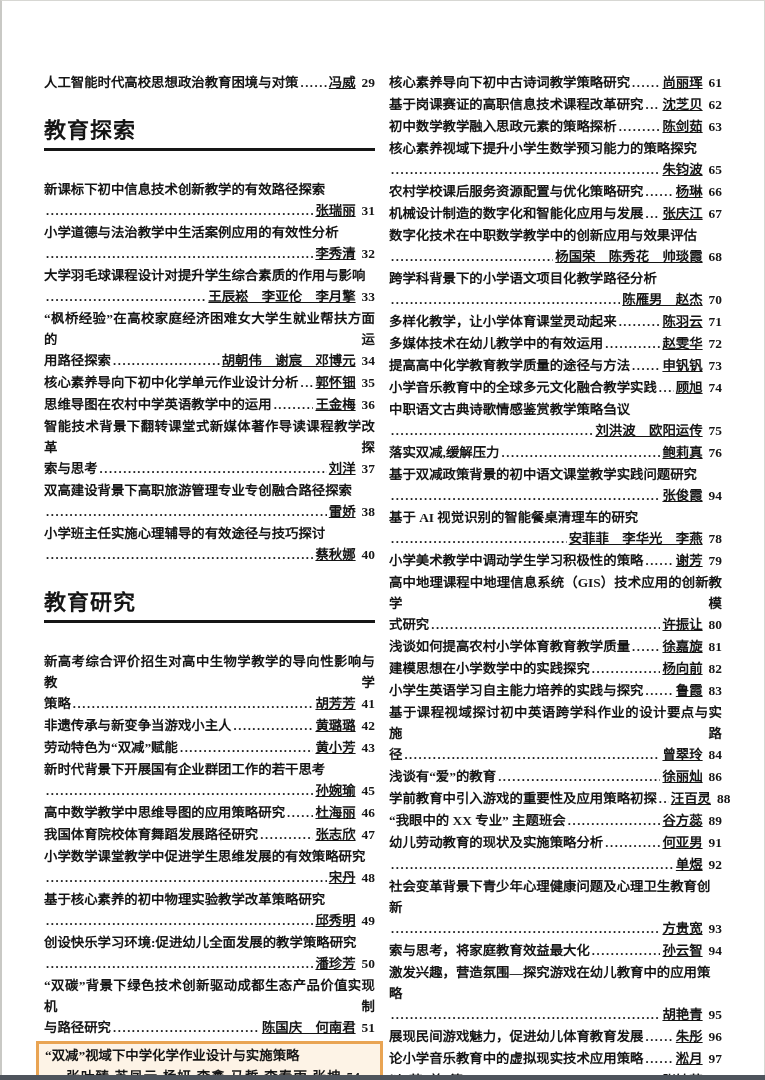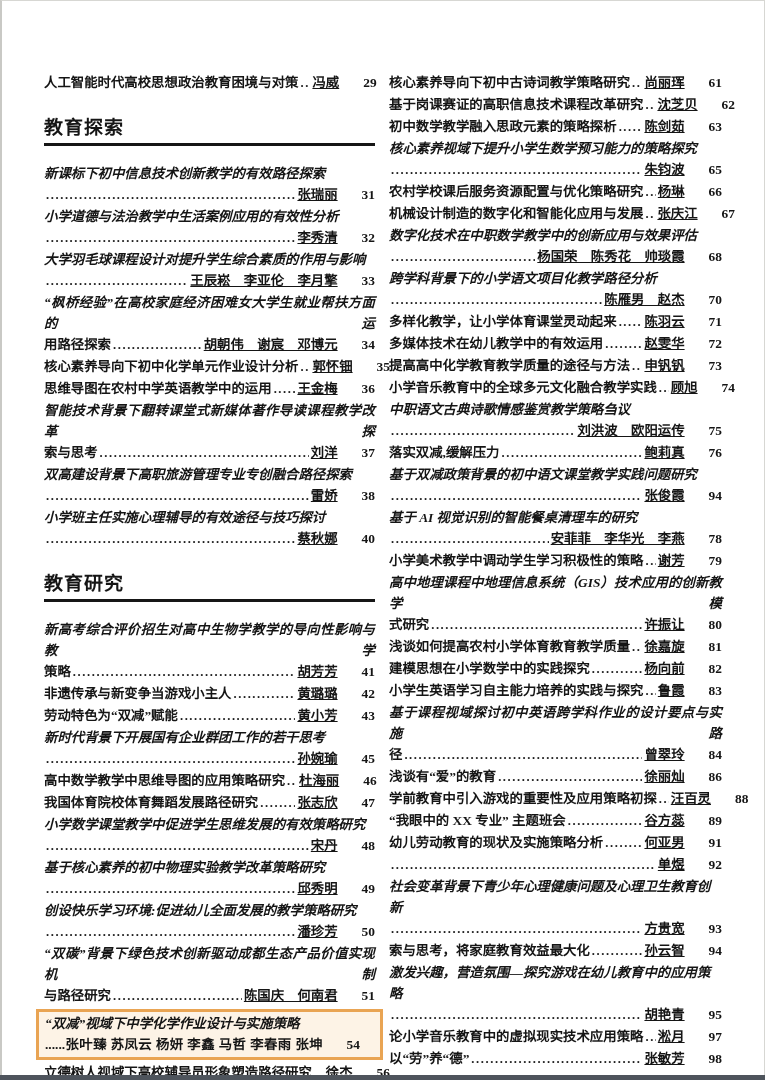--- a/index.html
+++ b/index.html
@@ -13,36 +13,36 @@
     position:absolute;inset:0;border:1px solid #d7d7d3;
     border-left:2px solid #c9c9c5;pointer-events:none;
   }
   .bottom-edge{
     position:absolute;left:0;right:0;bottom:0;height:5px;background:#4e545c;
   }
   .col{position:absolute;top:72px;}
   #col-left{left:44px;width:331px;}
   #col-right{left:389px;width:333px;}
   .sec-h{
-    font-size:19px;font-weight:800;letter-spacing:1px;
+    font-size:22px;font-weight:800;letter-spacing:1px;
     border-bottom:3px solid #161616;padding:2px 0 4px;
-    margin:16px 0 17px;
+    margin:16px 0 28px;
   }
   .entry{font-size:13.4px;font-weight:700;line-height:21px;}
-  .t1{display:block;font-style:italic;}
+  .t1{display:block;}
   .t1.fill{text-align:justify;text-align-last:justify;}
   .line{display:flex;align-items:flex-start;}
   .lt{white-space:nowrap;}
   .dots{flex:1 1 auto;overflow:hidden;white-space:nowrap;min-width:10px;margin:0 2px;}
   .dots::after{
     content:"....................................................................................................................";
     letter-spacing:1.6px;font-size:12.5px;font-weight:700;color:#1c1c1c;
   }
   .au{white-space:nowrap;text-decoration:underline;}
-  .pg{white-space:nowrap;margin-left:24px;font-family:"Liberation Serif","DejaVu Serif",serif;}
+  .pg{white-space:nowrap;margin-left:6px;font-family:"Liberation Serif","DejaVu Serif",serif;}
   .spread{flex:1 1 auto;text-align:justify;text-align-last:justify;white-space:normal;}
   .hl{
     border:3px solid var(--hl-border,#e9a453);
     background:var(--hl-bg,#fdf3e6);
     margin:2px -8px 2px -8px;padding:1px 20px 2px 6px;
   }
 </style>
 </head>
 <body style="--hl-border: #e9a453; --hl-bg: #fdf3e6;">
 
@@ -470,20 +470,28 @@
     <div class="entry">
       <div class="t1">激发兴趣，营造氛围—探究游戏在幼儿教育中的应用策略</div>
       <div class="line">
         <span class="dots"></span>
         <span class="au">胡艳青</span>
         <span class="pg">95</span>
       </div>
     </div>
     <div class="entry">
       <div class="line">
+        <span class="lt">展现民间游戏魅力，促进幼儿体育教育发展</span>
+        <span class="dots"></span>
+        <span class="au">朱彤</span>
+        <span class="pg">96</span>
+      </div>
+    </div>
+    <div class="entry">
+      <div class="line">
         <span class="lt">论小学音乐教育中的虚拟现实技术应用策略</span>
         <span class="dots"></span>
         <span class="au">淞月</span>
         <span class="pg">97</span>
       </div>
     </div>
     <div class="entry">
       <div class="line">
         <span class="lt">以“劳”养“德”</span>
         <span class="dots"></span>

